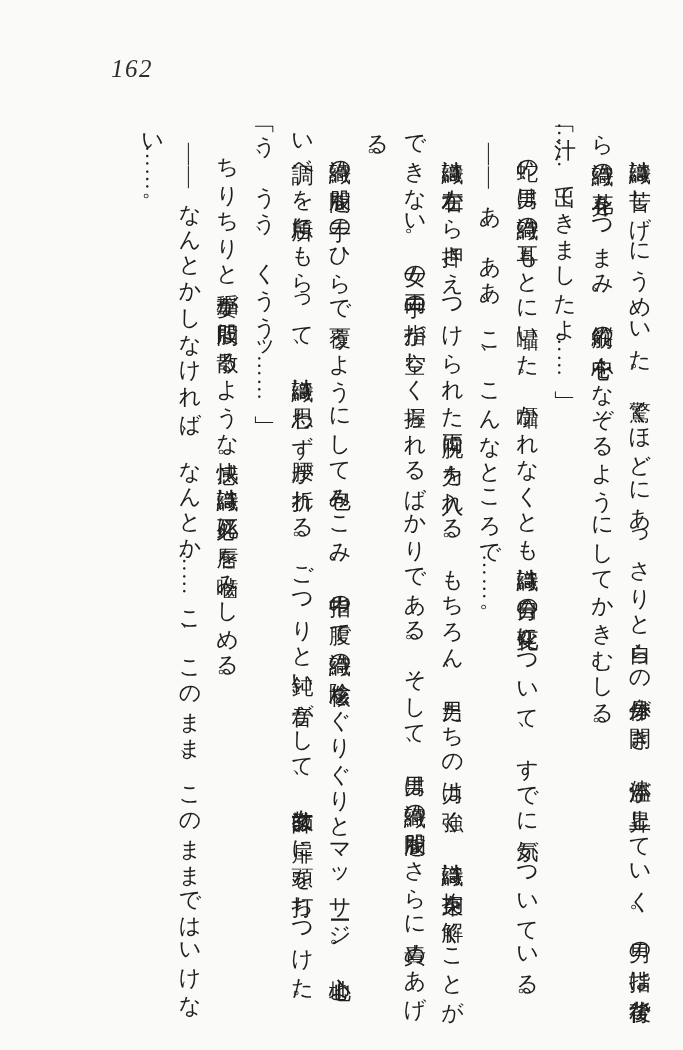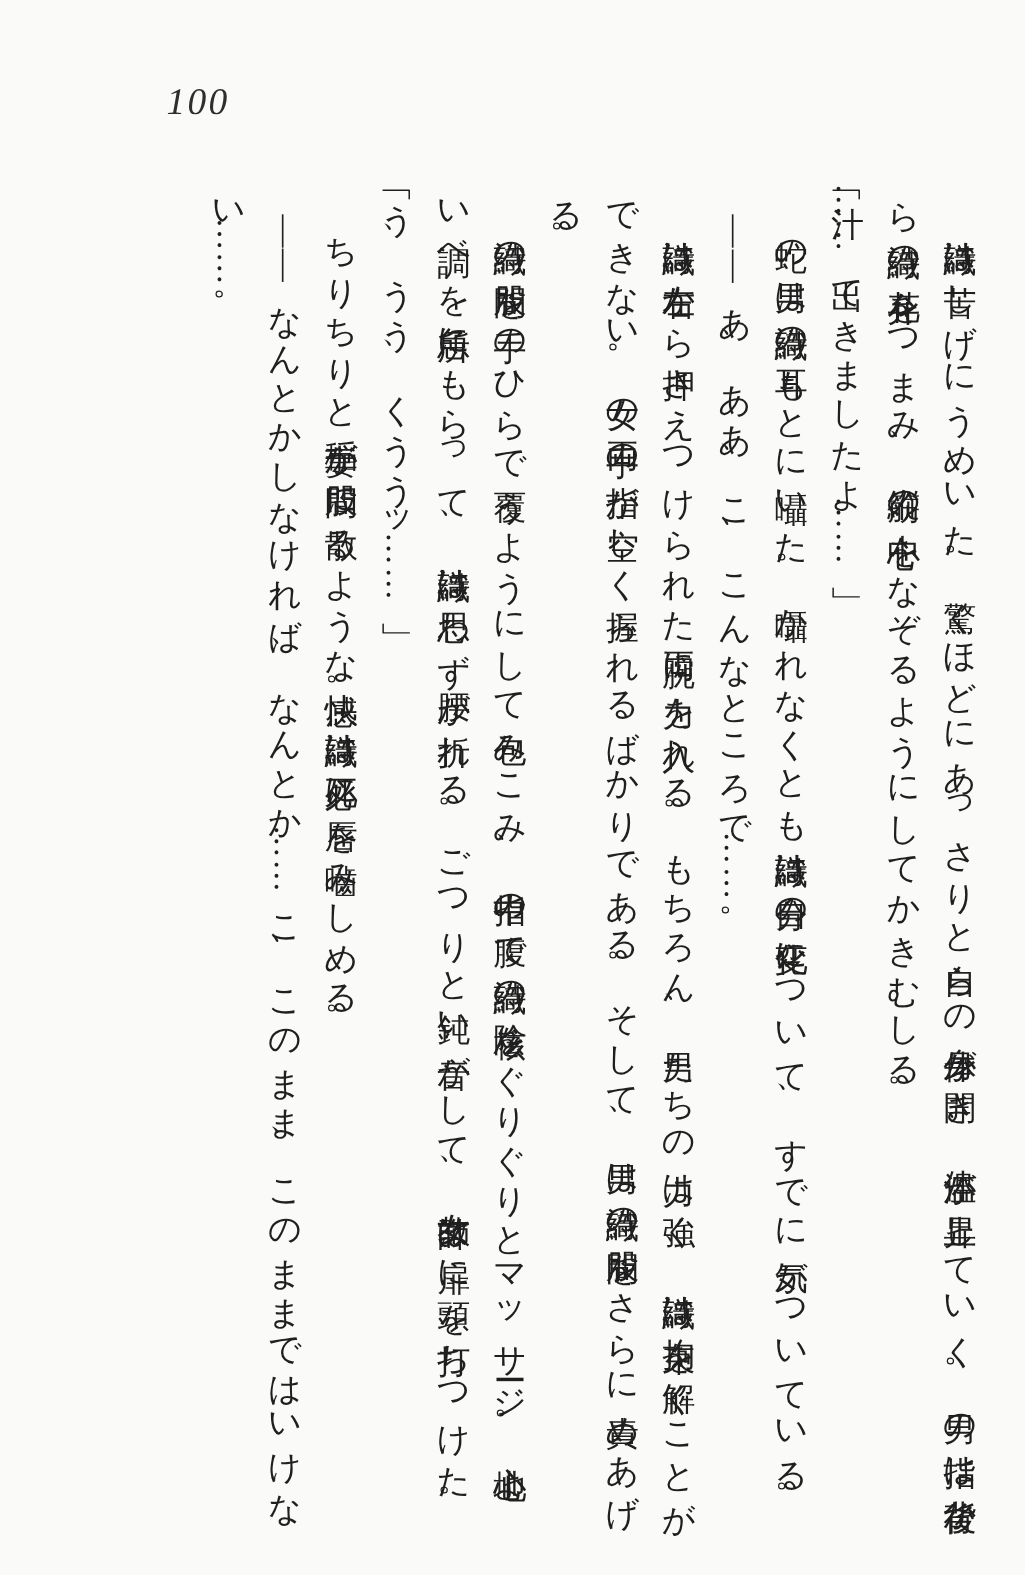--- a/index.html
+++ b/index.html
@@ -49,21 +49,21 @@
     text-indent: 23.5px;
   }
   .para.tight {
     letter-spacing: 0.9px;
   }
 </style>
 </head>
 <body>
 
 <div class="page">
-  <div class="page-number">100</div>
+  <div class="page-number">162</div>
   <div class="text-block">
       <p class="para indent">詩織は苦しげにうめいた。驚くほどにあっさりと自らの身体が開き、体温が上昇していく。男の指は背後から詩織の花弁をつまみ、縦筋の中心をなぞるようにしてかきむしる。</p>
       <p class="para">「汁……出てきましたよ……」</p>
       <p class="para indent">蛇の男は詩織の耳もとに囁いた。囁かれなくとも詩織は自分の変化について、すでに気がついている。</p>
       <p class="para indent">——あ、ああ、こ、こんなところで……。</p>
       <p class="para indent">詩織は左右から押さえつけられた両腕に力を入れる。もちろん、男たちの力は強く、詩織は拘束を解くことができない。女の両手の指が空しく握られるばかりである。そして、男は詩織の股間をさらに責めあげる。</p>
       <p class="para indent">詩織の股間を手のひらで覆うようにして包みこみ、中指の腹で詩織の陰核をぐりぐりとマッサージ。心地よい調べを急所にもらって、詩織は思わず腰が折れる。ごつりと鈍い音がして、女教師は扉に頭を打ちつけた。</p>
       <p class="para">「う、うう、くううッ……」</p>
       <p class="para indent">ちりちりと稲妻が股間に散るような快感。詩織は必死に唇を嚙みしめる。</p>
       <p class="para indent tight">——なんとかしなければ、なんとか……こ、このまま、このままではいけない……。</p>

